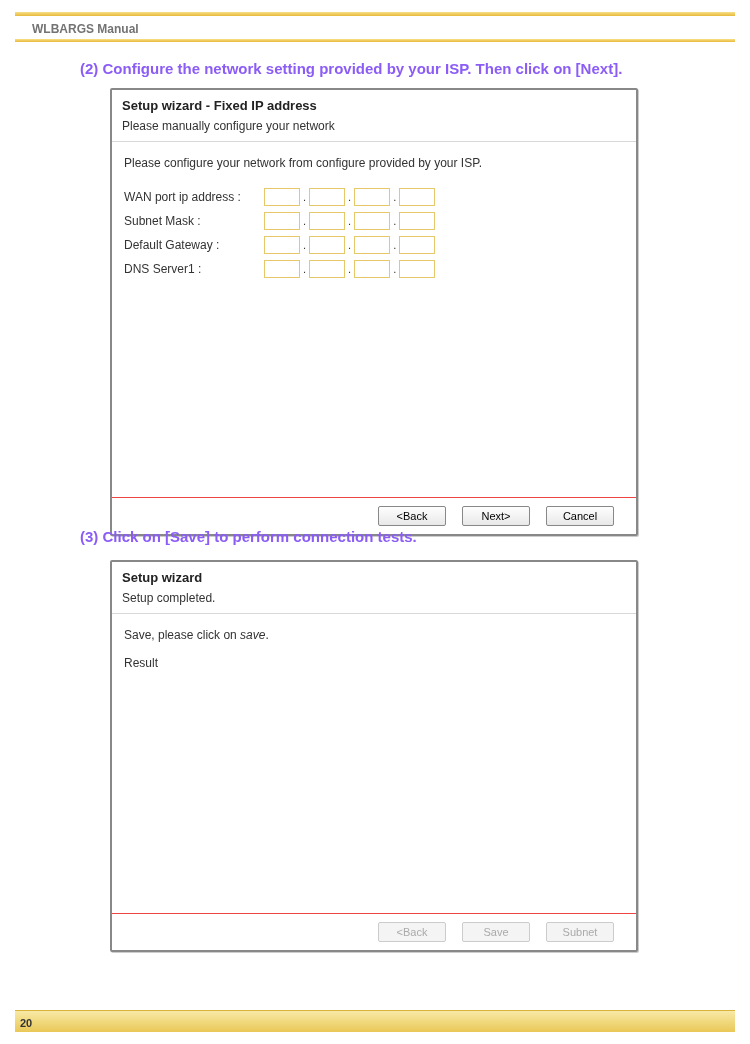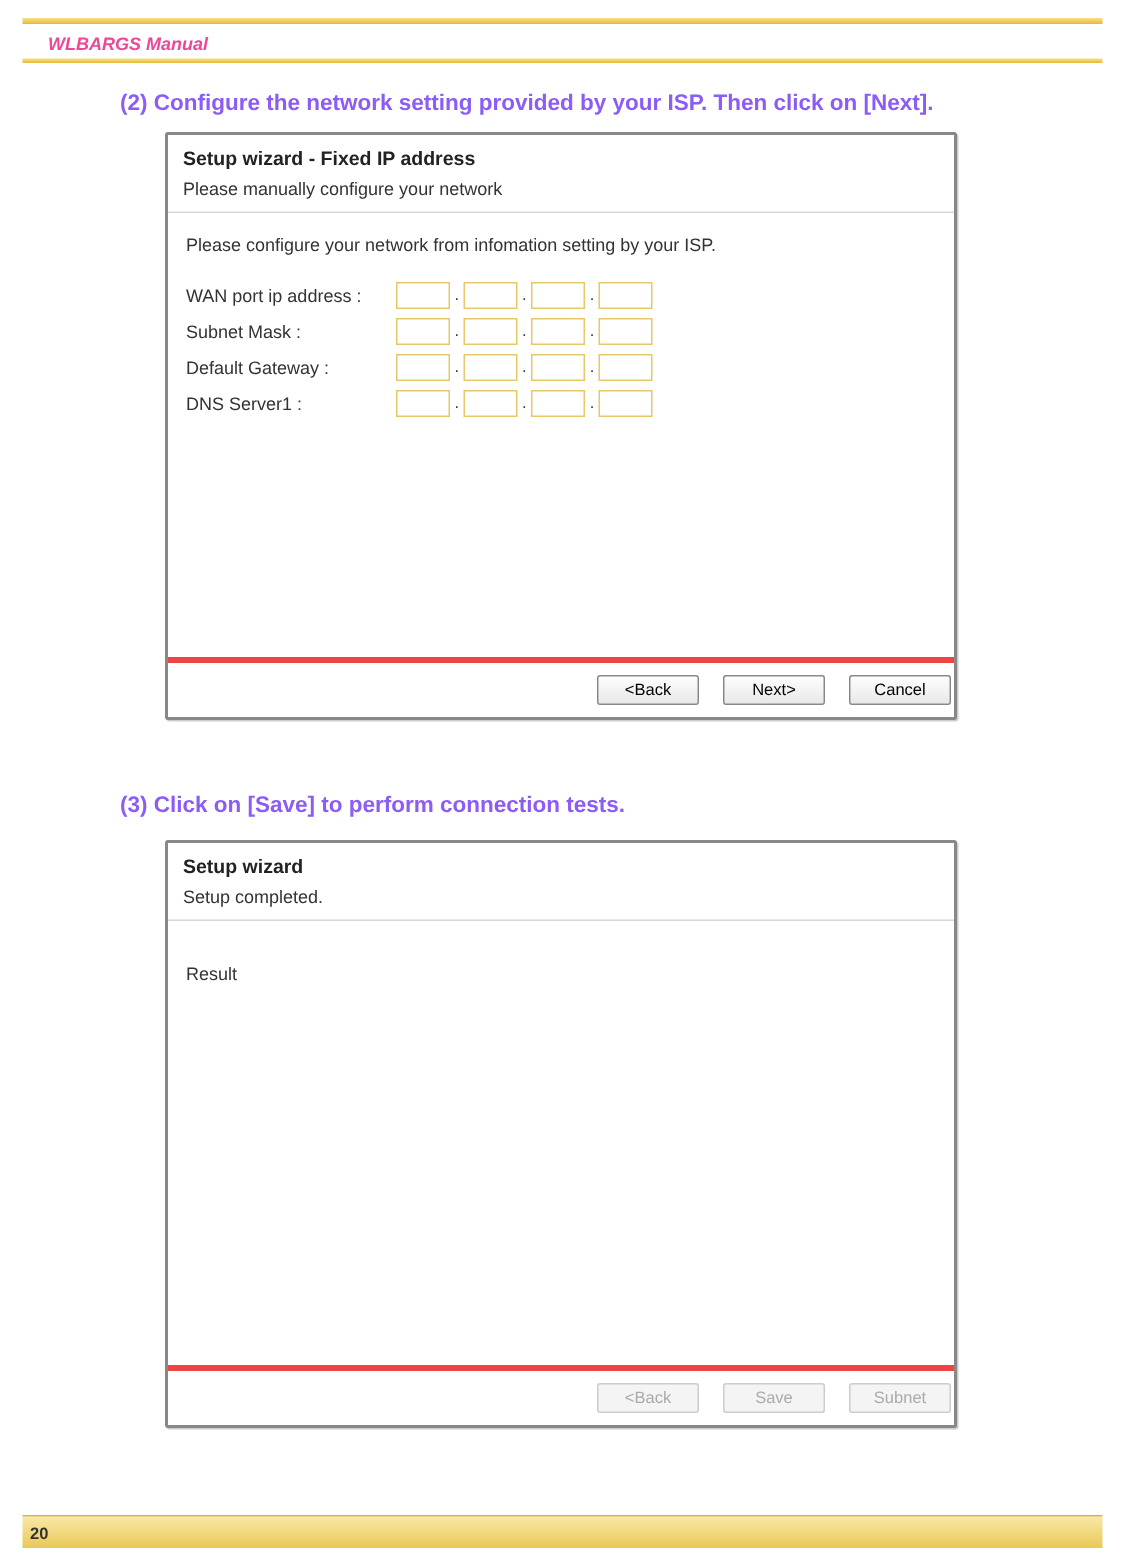--- a/index.html
+++ b/index.html
@@ -18,22 +18,21 @@
     right: 15px;
     height: 4px;
     background: linear-gradient(to bottom, #f7e08a 0%, #e8b83a 100%);
   }
   .doc-title {
     position: absolute;
     top: 22px;
     left: 32px;
     font-size: 12px;
     font-weight: bold;
-    color: #ec4899;
-    font-style: italic;
+    color: #737373;
   }
   .doc-rule {
     position: absolute;
     top: 39px;
     left: 15px;
     right: 15px;
     height: 3px;
     background: linear-gradient(to bottom, #f7e08a 0%, #e8b83a 100%);
   }
 
@@ -50,21 +49,21 @@
 
   .figure {
     position: absolute;
     left: 110px;
     width: 528px;
     border: 2px solid #888;
     background: #fff;
     border-radius: 2px;
     box-shadow: inset 1px 1px 0 #fff, 1px 1px 0 #ccc;
   }
-  .fig1 { top: 88px; height: 392px; }
+  .fig1 { top: 88px; height: 448px; }
   .fig2 { top: 560px; height: 392px; }
 
   .fig-title {
     font-weight: bold;
     font-size: 13px;
     padding: 8px 10px 6px;
   }
   .fig-sub {
     font-size: 12px;
     padding: 0 10px 8px;
@@ -98,22 +97,22 @@
     text-align: center;
   }
   .dot {
     margin: 0 3px 0 1px;
     font-size: 11px;
   }
 
   .fig-footer {
     position: absolute;
     left: 0; right: 0; bottom: 0;
-    border-top: 4px solid #ef4444;
-    padding: 8px 2px;
+    border-top: 1px solid #ef4444;
+    padding: 8px 22px;
     display: flex;
     justify-content: flex-end;
     gap: 16px;
     background: #fff;
   }
   .wbtn {
     width: 68px;
     height: 20px;
     border: 1px solid #888;
     background: linear-gradient(to bottom,#fefefe,#e8e8e8);
@@ -182,21 +181,21 @@
 <div class="header-band"></div>
 <div class="doc-title">WLBARGS Manual</div>
 <div class="doc-rule"></div>
 
 <div class="instr instr1">(2) Configure the network setting provided by your ISP. Then click on [Next].</div>
 
 <div class="figure fig1">
   <div class="fig-title">Setup wizard - Fixed IP address</div>
   <div class="fig-sub">Please manually configure your network</div>
   <div class="fig-body">
-    <div class="hint">Please configure your network from infomation setting by your ISP.</div>
+    <div class="hint">Please configure your network from configure provided by your ISP.</div>
 
     <div class="fld-row">
       <div class="fld-label">WAN port ip address :</div>
       <input class="ip-seg" style="">
         <span class="dot">.</span>
       <input class="ip-seg" style="">
         <span class="dot">.</span>
       <input class="ip-seg" style="">
         <span class="dot">.</span>
       <input class="ip-seg" style="">
@@ -241,20 +240,23 @@
     <button class="wbtn">Cancel</button>
   </div>
 </div>
 
 <div class="instr instr2">(3) Click on [Save] to perform connection tests.</div>
 
 <div class="figure fig2">
   <div class="fig-title">Setup wizard</div>
   <div class="fig-sub">Setup completed.</div>
   <div class="fig-body">
+    <div>
+      <span>Save, please click on </span><span class="em">save</span><span>.</span>
+    </div>
     <div class="result-label">Result</div>
   </div>
   <div class="fig-footer">
     <button class="wbtn disabled">&lt;Back</button>
     <button class="wbtn disabled">Save</button>
     <button class="wbtn disabled">Subnet</button>
   </div>
 </div>
 
 <div class="page-footer"></div>

